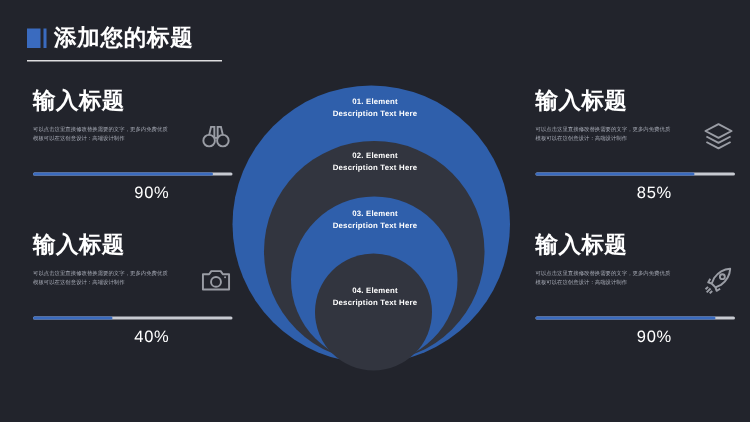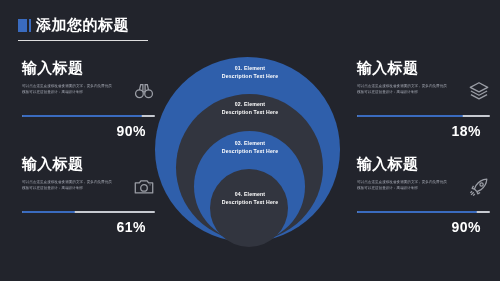--- a/index.html
+++ b/index.html
@@ -109,23 +109,23 @@
     position: absolute;
     left: 0;
     top: 0;
     height: 2px;
     background: #3a6bbf;
     border-radius: 1px;
   }
   .bar-value {
     position: absolute;
     top: 63px;
-    right: 11px;
-    font-size: 14px;
-    font-weight: bold;
+    right: 44px;
+    font-size: 11px;
+    font-weight: normal;
     color: #ffffff;
     letter-spacing: 0.5px;
   }
 
   
   .circles {
     position: absolute;
     left: 150px;
     top: 0;
     width: 200px;
@@ -209,37 +209,37 @@
   <span class="block-icon">
     <svg viewBox="0 0 24 24" fill="none" stroke="#c9ccd4" stroke-width="1.4" stroke-linejoin="round">
       <path d="M12 3 L21.5 8 L12 13 L2.5 8 Z"></path>
       <path d="M3.2 12 L12 16.6 L20.8 12"></path>
       <path d="M3.2 16 L12 20.6 L20.8 16"></path>
     </svg>
   </span>
   <div class="bar-track">
     <div class="bar-fill" style="width:80%"></div>
   </div>
-  <div class="bar-value">18%</div>
+  <div class="bar-value">85%</div>
 </div>
 
 <div class="block left row2">
   <div class="block-title">输入标题</div>
   <p class="block-desc">可以点击这里直接修改替换需要的文字，更多内免费优质模板可以在这创意设计：高端设计制作</p>
   <span class="block-icon">
     <svg viewBox="0 0 24 24" fill="none" stroke="#c9ccd4" stroke-width="1.4" stroke-linejoin="round">
       <path d="M2.5 7.5 H7 L8.6 5.2 H15.4 L17 7.5 H21.5 V18.5 H2.5 Z"></path>
       <circle cx="12" cy="13" r="3.6"></circle>
       <circle cx="18.6" cy="9.6" r="0.7" fill="#c9ccd4" stroke="none"></circle>
     </svg>
   </span>
   <div class="bar-track">
     <div class="bar-fill" style="width:40%"></div>
   </div>
-  <div class="bar-value">61%</div>
+  <div class="bar-value">40%</div>
 </div>
 
 <div class="block right row2">
   <div class="block-title">输入标题</div>
   <p class="block-desc">可以点击这里直接修改替换需要的文字，更多内免费优质模板可以在这创意设计：高端设计制作</p>
   <span class="block-icon">
     <svg viewBox="0 0 24 24" fill="none" stroke="#c9ccd4" stroke-width="1.4" stroke-linejoin="round">
       <path d="M20.5 3.5 C16 3.8 11.5 6.5 8.8 10.2 L7 14.2 L9.8 17 L13.8 15.2 C17.5 12.5 20.2 8 20.5 3.5 Z"></path>
       <circle cx="14.8" cy="9.2" r="1.8"></circle>
       <path d="M7 14.2 L4.5 13.4 L6 10.8"></path>

